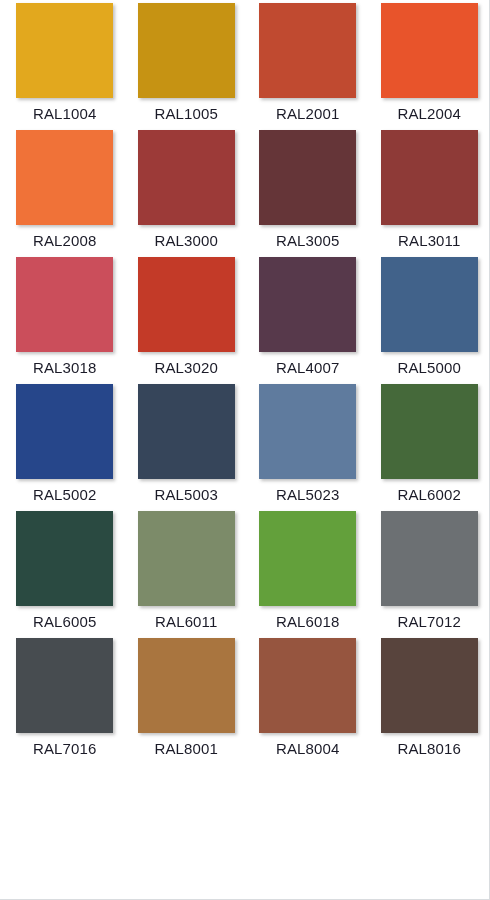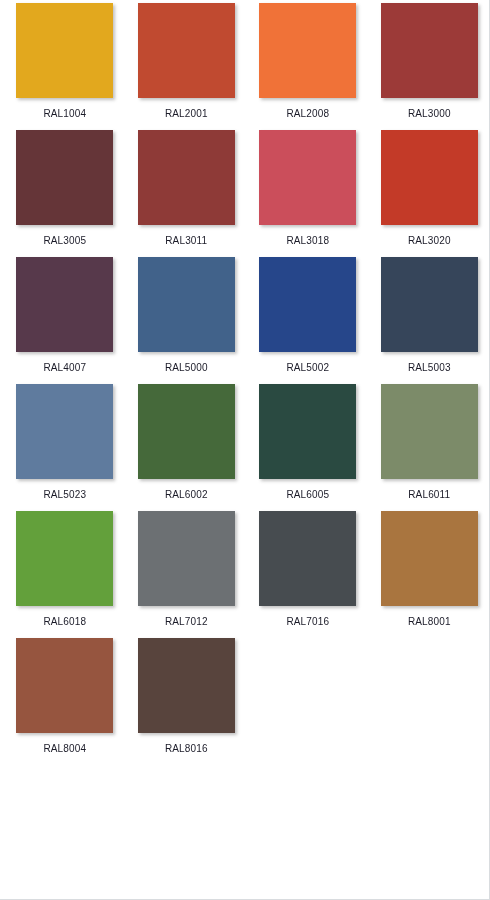--- a/index.html
+++ b/index.html
@@ -47,21 +47,21 @@
     box-shadow: 2px 2px 3px rgba(120, 120, 120, 0.45);
   }
 
   .swatch-cell.is-empty .swatch-chip {
     box-shadow: none;
     background: transparent !important;
   }
 
   .swatch-label {
     margin-top: 9px;
-    font-size: 10px;
+    font-size: 15px;
     line-height: 13px;
     color: #1b1b28;
     text-align: left;
     letter-spacing: 0.15px;
     white-space: nowrap;
   }
 
   .swatch-cell.is-empty .swatch-label {
     visibility: hidden;
   }
@@ -69,22 +69,30 @@
 </head>
 <body>
 
 <div id="swatch-sheet">
   <div id="swatch-grid">
       <div class="swatch-cell">
         <div class="swatch-chip" style="background: rgb(226, 168, 30);"></div>
         <div class="swatch-label">RAL1004</div>
       </div>
       <div class="swatch-cell">
+        <div class="swatch-chip" style="background: rgb(198, 147, 19);"></div>
+        <div class="swatch-label">RAL1005</div>
+      </div>
+      <div class="swatch-cell">
         <div class="swatch-chip" style="background: rgb(192, 74, 48);"></div>
         <div class="swatch-label">RAL2001</div>
+      </div>
+      <div class="swatch-cell">
+        <div class="swatch-chip" style="background: rgb(232, 84, 43);"></div>
+        <div class="swatch-label">RAL2004</div>
       </div>
       <div class="swatch-cell">
         <div class="swatch-chip" style="background: rgb(240, 114, 56);"></div>
         <div class="swatch-label">RAL2008</div>
       </div>
       <div class="swatch-cell">
         <div class="swatch-chip" style="background: rgb(156, 58, 56);"></div>
         <div class="swatch-label">RAL3000</div>
       </div>
       <div class="swatch-cell">

